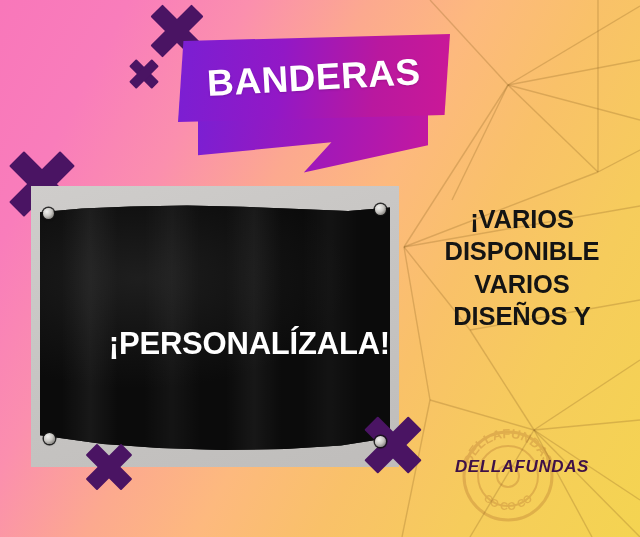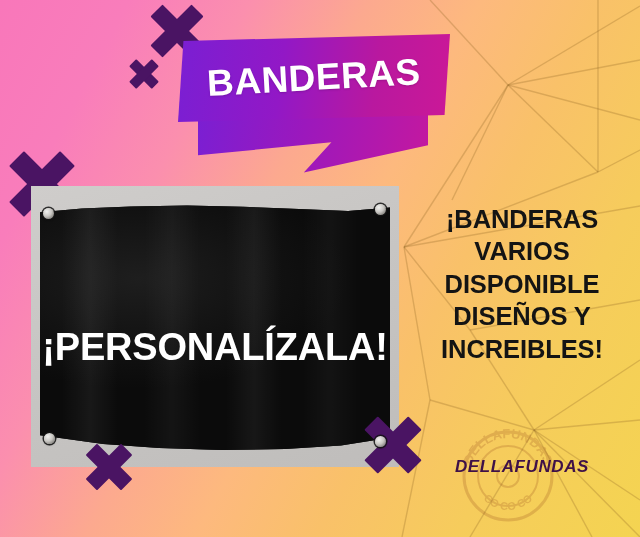--- a/index.html
+++ b/index.html
@@ -143,23 +143,23 @@
   .fold.f1 { left: 22px;  background: linear-gradient(90deg, transparent, rgba(255,255,255,0.055), transparent); }
   .fold.f2 { left: 104px; background: linear-gradient(90deg, transparent, rgba(255,255,255,0.040), transparent); }
   .fold.f3 { left: 186px; background: linear-gradient(90deg, transparent, rgba(255,255,255,0.050), transparent); }
   .fold.f4 { left: 262px; background: linear-gradient(90deg, transparent, rgba(255,255,255,0.035), transparent); }
 
   .flag-text {
     position: absolute;
     left: 0;
     right: 0;
     top: 121px;
-    text-align: center;
+    text-align: right;
     color: #ffffff;
-    font-size: 38px;
+    font-size: 31px;
     font-weight: bold;
     letter-spacing: -0.2px;
     white-space: nowrap;
   }
 
   .grommet {
     position: absolute;
     width: 11px;
     height: 11px;
     border-radius: 50%;
@@ -267,25 +267,24 @@
     <div class="grommet g-tl"></div>
     <div class="grommet g-tr"></div>
     <div class="grommet g-bl"></div>
     <div class="grommet g-br"></div>
   </div>
 
   <div class="xmark x-bl"></div>
   <div class="xmark x-br"></div>
 
   <div class="copy">
-    <div>¡BANDERAS</div>
+    <div>¡VARIOS</div>
+    <div>DISPONIBLE</div>
     <div>VARIOS</div>
-    <div>DISPONIBLE</div>
     <div>DISEÑOS Y</div>
-    <div>INCREIBLES!</div>
   </div>
 
   <div class="seal">
     <svg width="104" height="104" viewBox="0 0 104 104">
       <defs>
         <path id="arcTop" d="M 14,52 A 38,38 0 0 1 90,52"></path>
         <path id="arcBot" d="M 18,52 A 34,34 0 0 0 86,52"></path>
       </defs>
       <circle cx="52" cy="52" r="44" fill="none" stroke="#8a3a12" stroke-width="3"></circle>
       <circle cx="52" cy="52" r="30" fill="none" stroke="#8a3a12" stroke-width="2"></circle>

